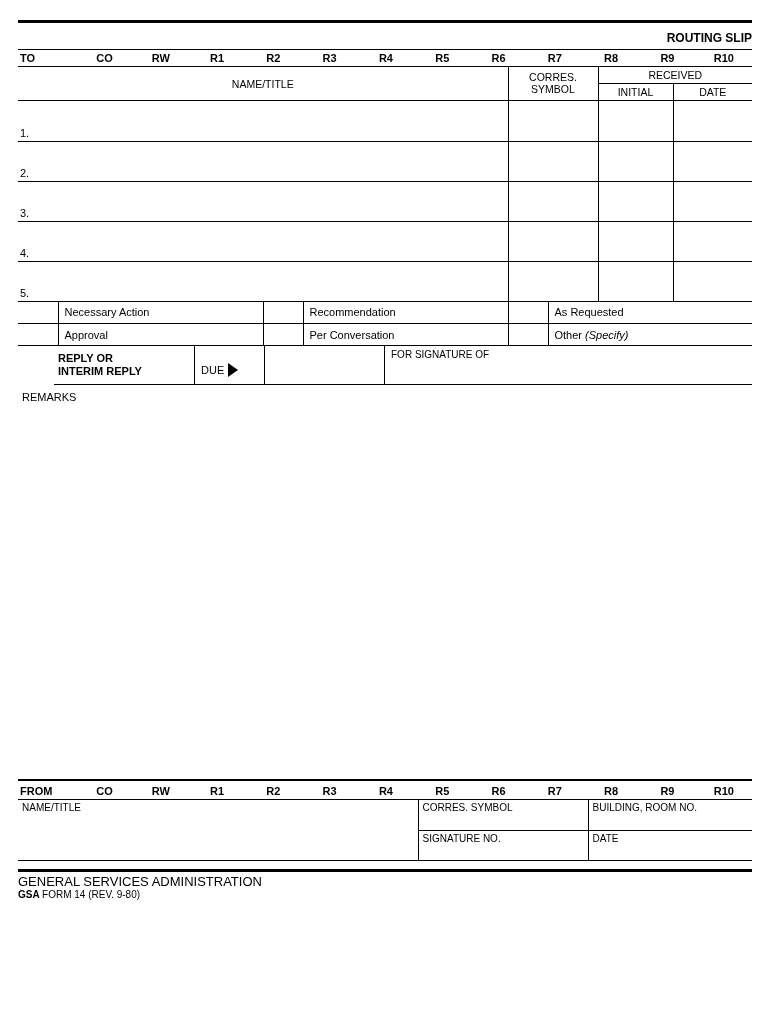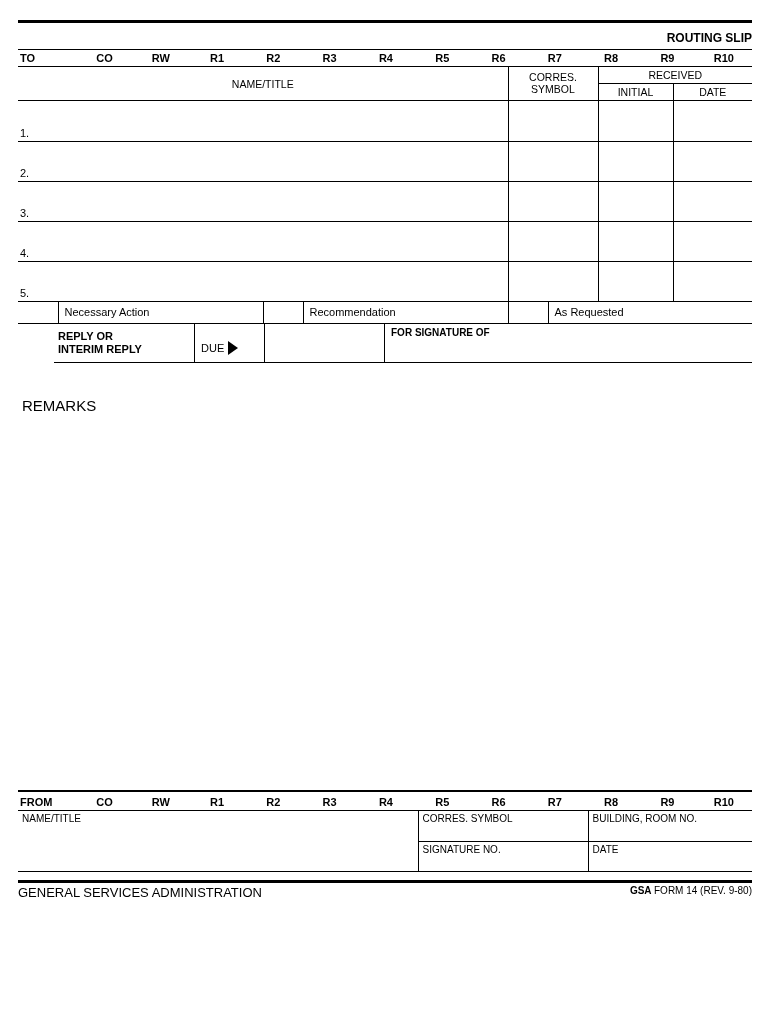--- a/index.html
+++ b/index.html
@@ -32,37 +32,37 @@
 
   .chk-tbl td { border: 1px solid #000; padding: 3px 6px; font-size: 11px; height: 22px; vertical-align: middle; }
   .chk-tbl td.box { width: 40px; }
   .chk-tbl { border-top: none; }
   .chk-tbl tr:first-child td { border-top: none; }
 
   .reply-row { display: flex; border-bottom: 1px solid #000; margin-left: 36px; }
   .reply-block { width: 140px; padding: 6px 4px; font-weight: bold; font-size: 11px; line-height: 1.2; }
   .due-block { width: 70px; border-left: 1px solid #000; padding: 14px 4px 4px 6px; font-size: 11px; display: flex; align-items: center; gap: 4px; }
   .due-block .tri { width: 0; height: 0; border-top: 7px solid transparent; border-bottom: 7px solid transparent; border-left: 10px solid #000; }
-  .sig-block { flex: 1; border-left: 1px solid #000; padding: 3px 6px; font-size: 10px; font-weight: bold; }
+  .sig-block { flex: 1; border-left: 1px solid #000; padding: 3px 6px; font-size: 10px; }
   .due-space { width: 120px; border-left: 1px solid #000; }
 
-  .remarks { padding: 6px 4px; font-size: 15px; margin-top: 28px; }
+  .remarks { padding: 6px 4px; font-size: 11px; }
 
   .spacer { height: 370px; }
 
   
   .from-hdr td { font-weight: bold; font-size: 11px; text-align: center; padding: 2px 0; border-top: 1px solid #000; border-bottom: 1px solid #000; }
   .from-hdr td:first-child { text-align: left; padding-left: 2px; }
 
   .from-grid td { border: 1px solid #000; padding: 2px 4px; font-size: 10px; height: 30px; vertical-align: top; }
   .from-grid tr:first-child td { border-top: none; }
   .from-grid td:first-child { border-left: none; }
 
   .footer-rule { border-top: 3px solid #000; margin-top: 8px; }
-  .footer { display: flex; justify-content: space-between; padding-top: 2px; font-size: 11px; }
+  .footer { display: flex; justify-content: space-between; padding-top: 2px; font-size: 11px; flex-direction: column; }
   .footer .l { font-size: 13px; }
   .footer .r { font-size: 10px; }
   .footer .r b { font-weight: bold; text-align: right; }
   .it { font-style: italic; }
 </style>
 </head>
 <body>
 
 <div class="thick-rule"></div>
 <div class="title">ROUTING SLIP</div>
@@ -174,20 +174,28 @@
   </colgroup>
   <tbody>
       <tr>
     <td class="box" style="border-left:none"></td>
         <td>Necessary Action</td>
     <td class="box"></td>
         <td>Recommendation</td>
     <td class="box"></td>
         <td style="border-right:none">As Requested</td>
   </tr>
+  <tr>
+    <td class="box" style="border-left:none"></td>
+        <td>Approval</td>
+    <td class="box"></td>
+        <td>Per Conversation</td>
+    <td class="box"></td>
+        <td style="border-right:none"><span>Other </span><span class="it">(Specify)</span></td>
+  </tr>
 </tbody>
   </table>
 
 <div class="reply-row">
   <div class="reply-block">
     <span>REPLY OR</span><br><span>INTERIM REPLY</span>
   </div>
   <div class="due-block">
     <span>DUE</span>
     <span class="tri"></span>

